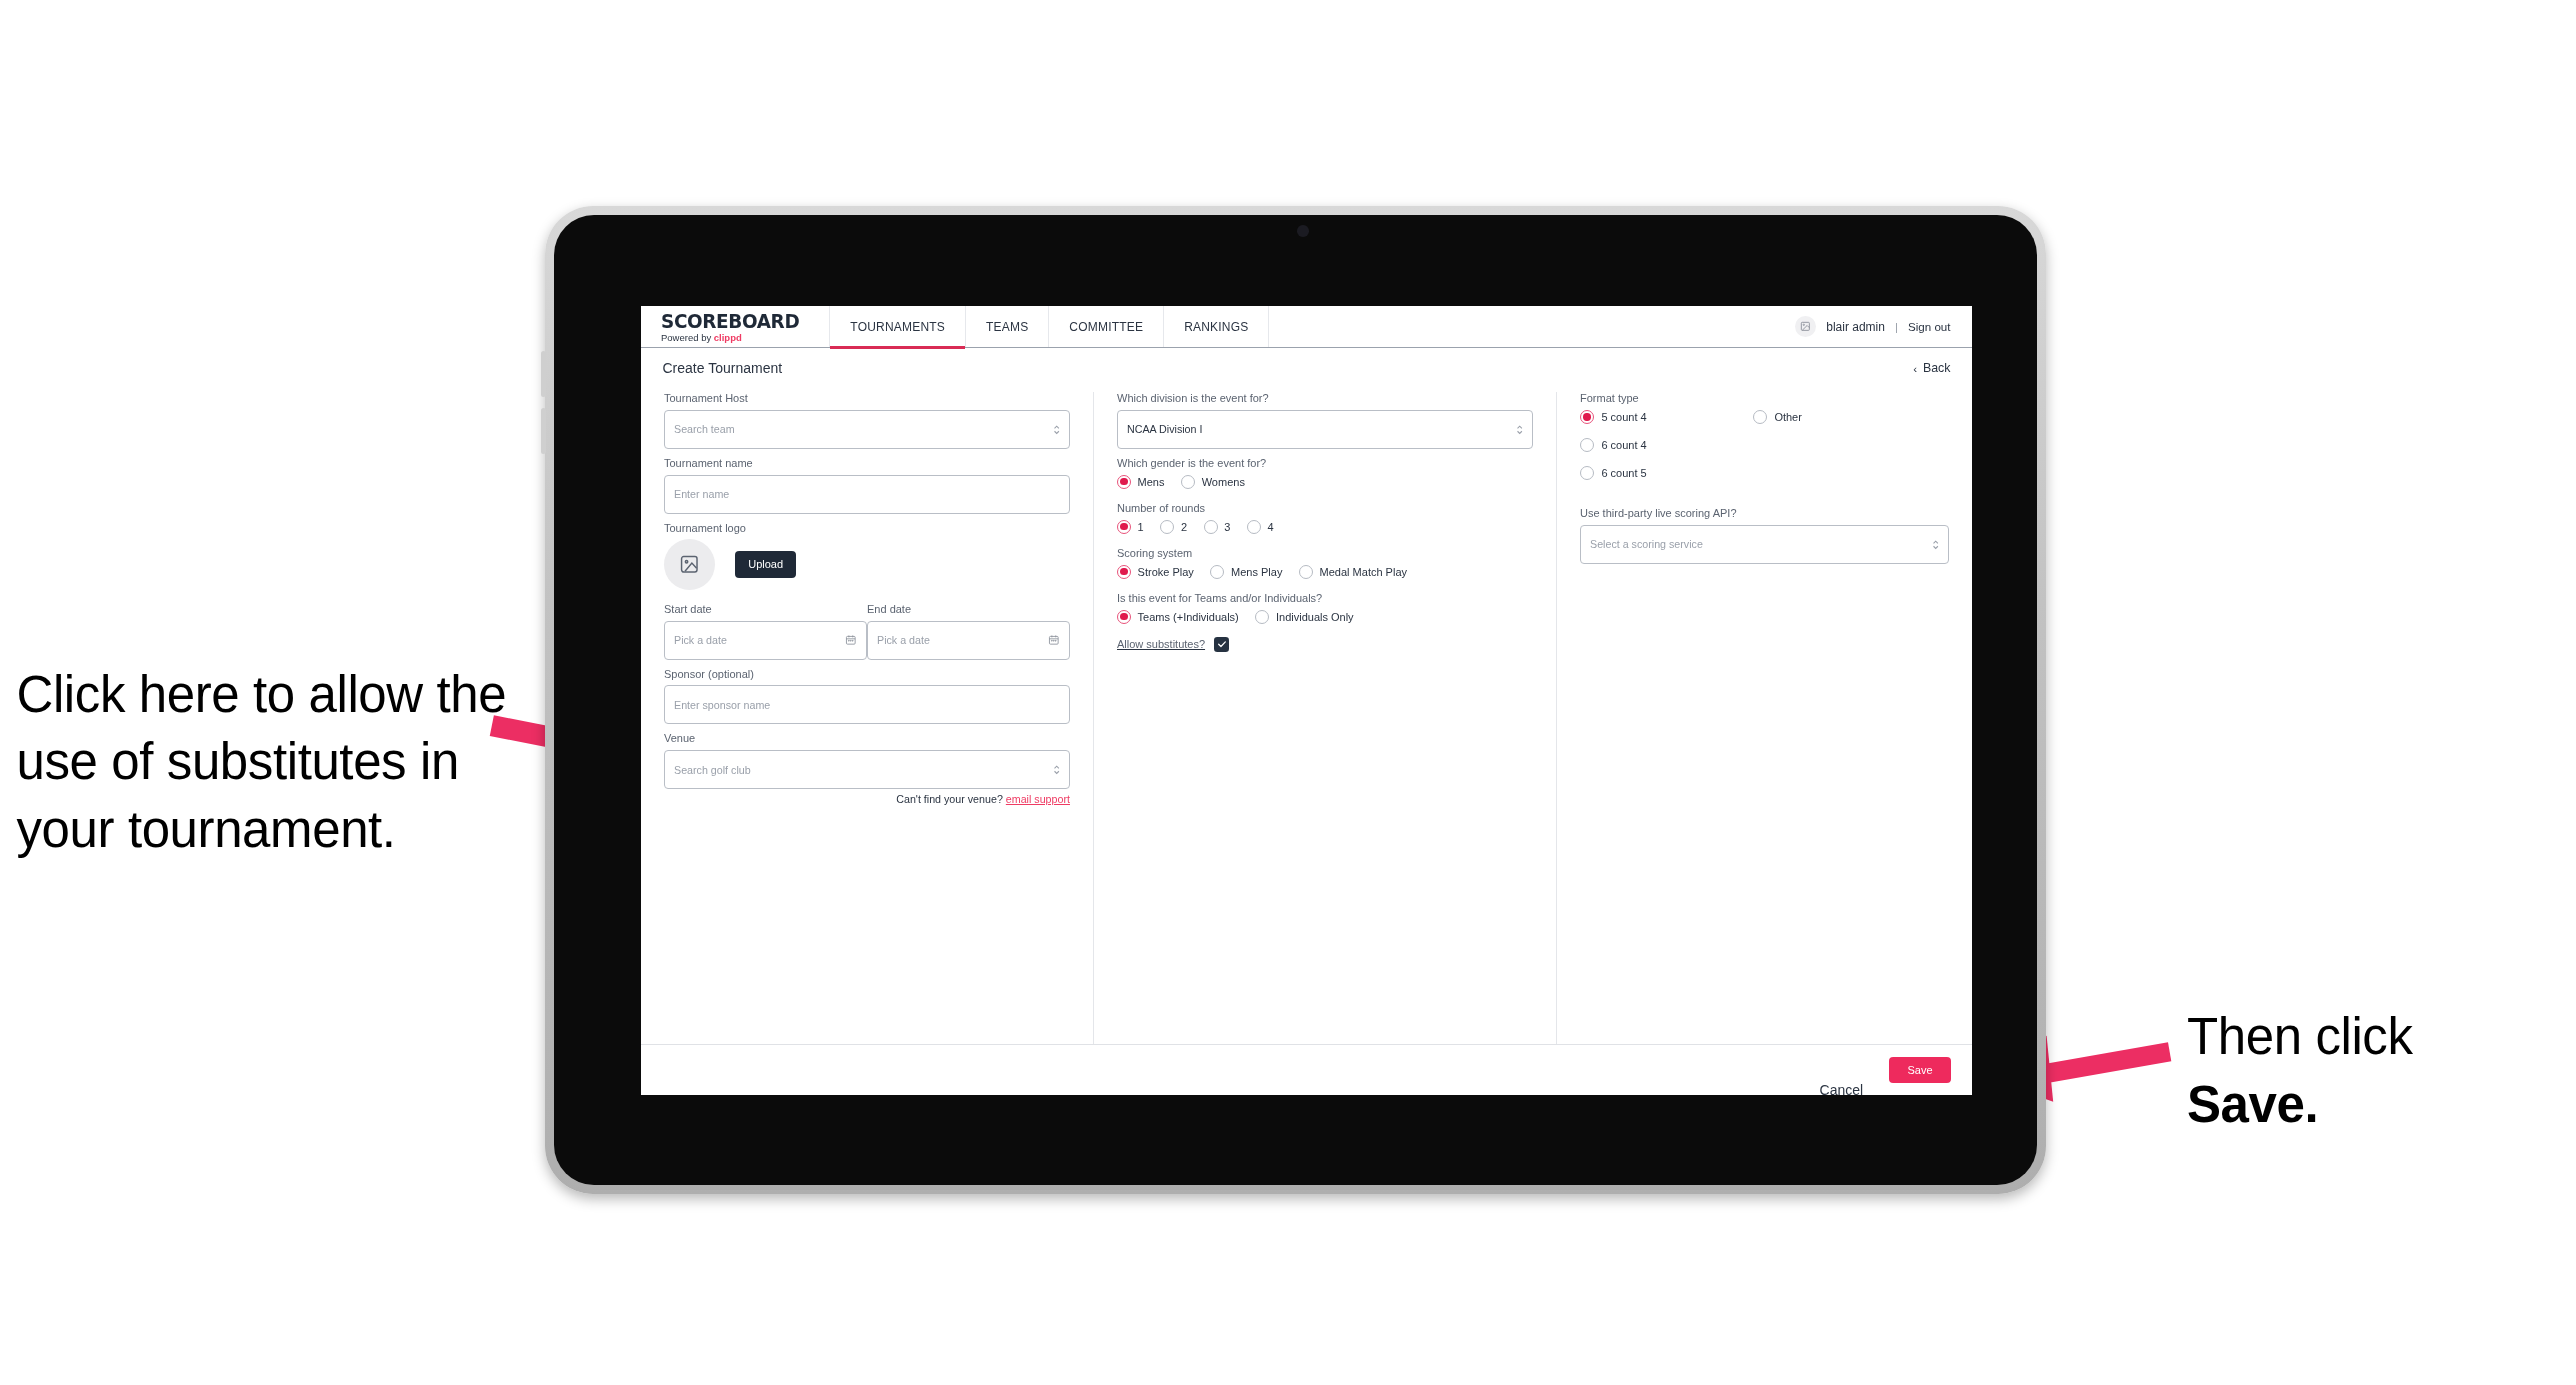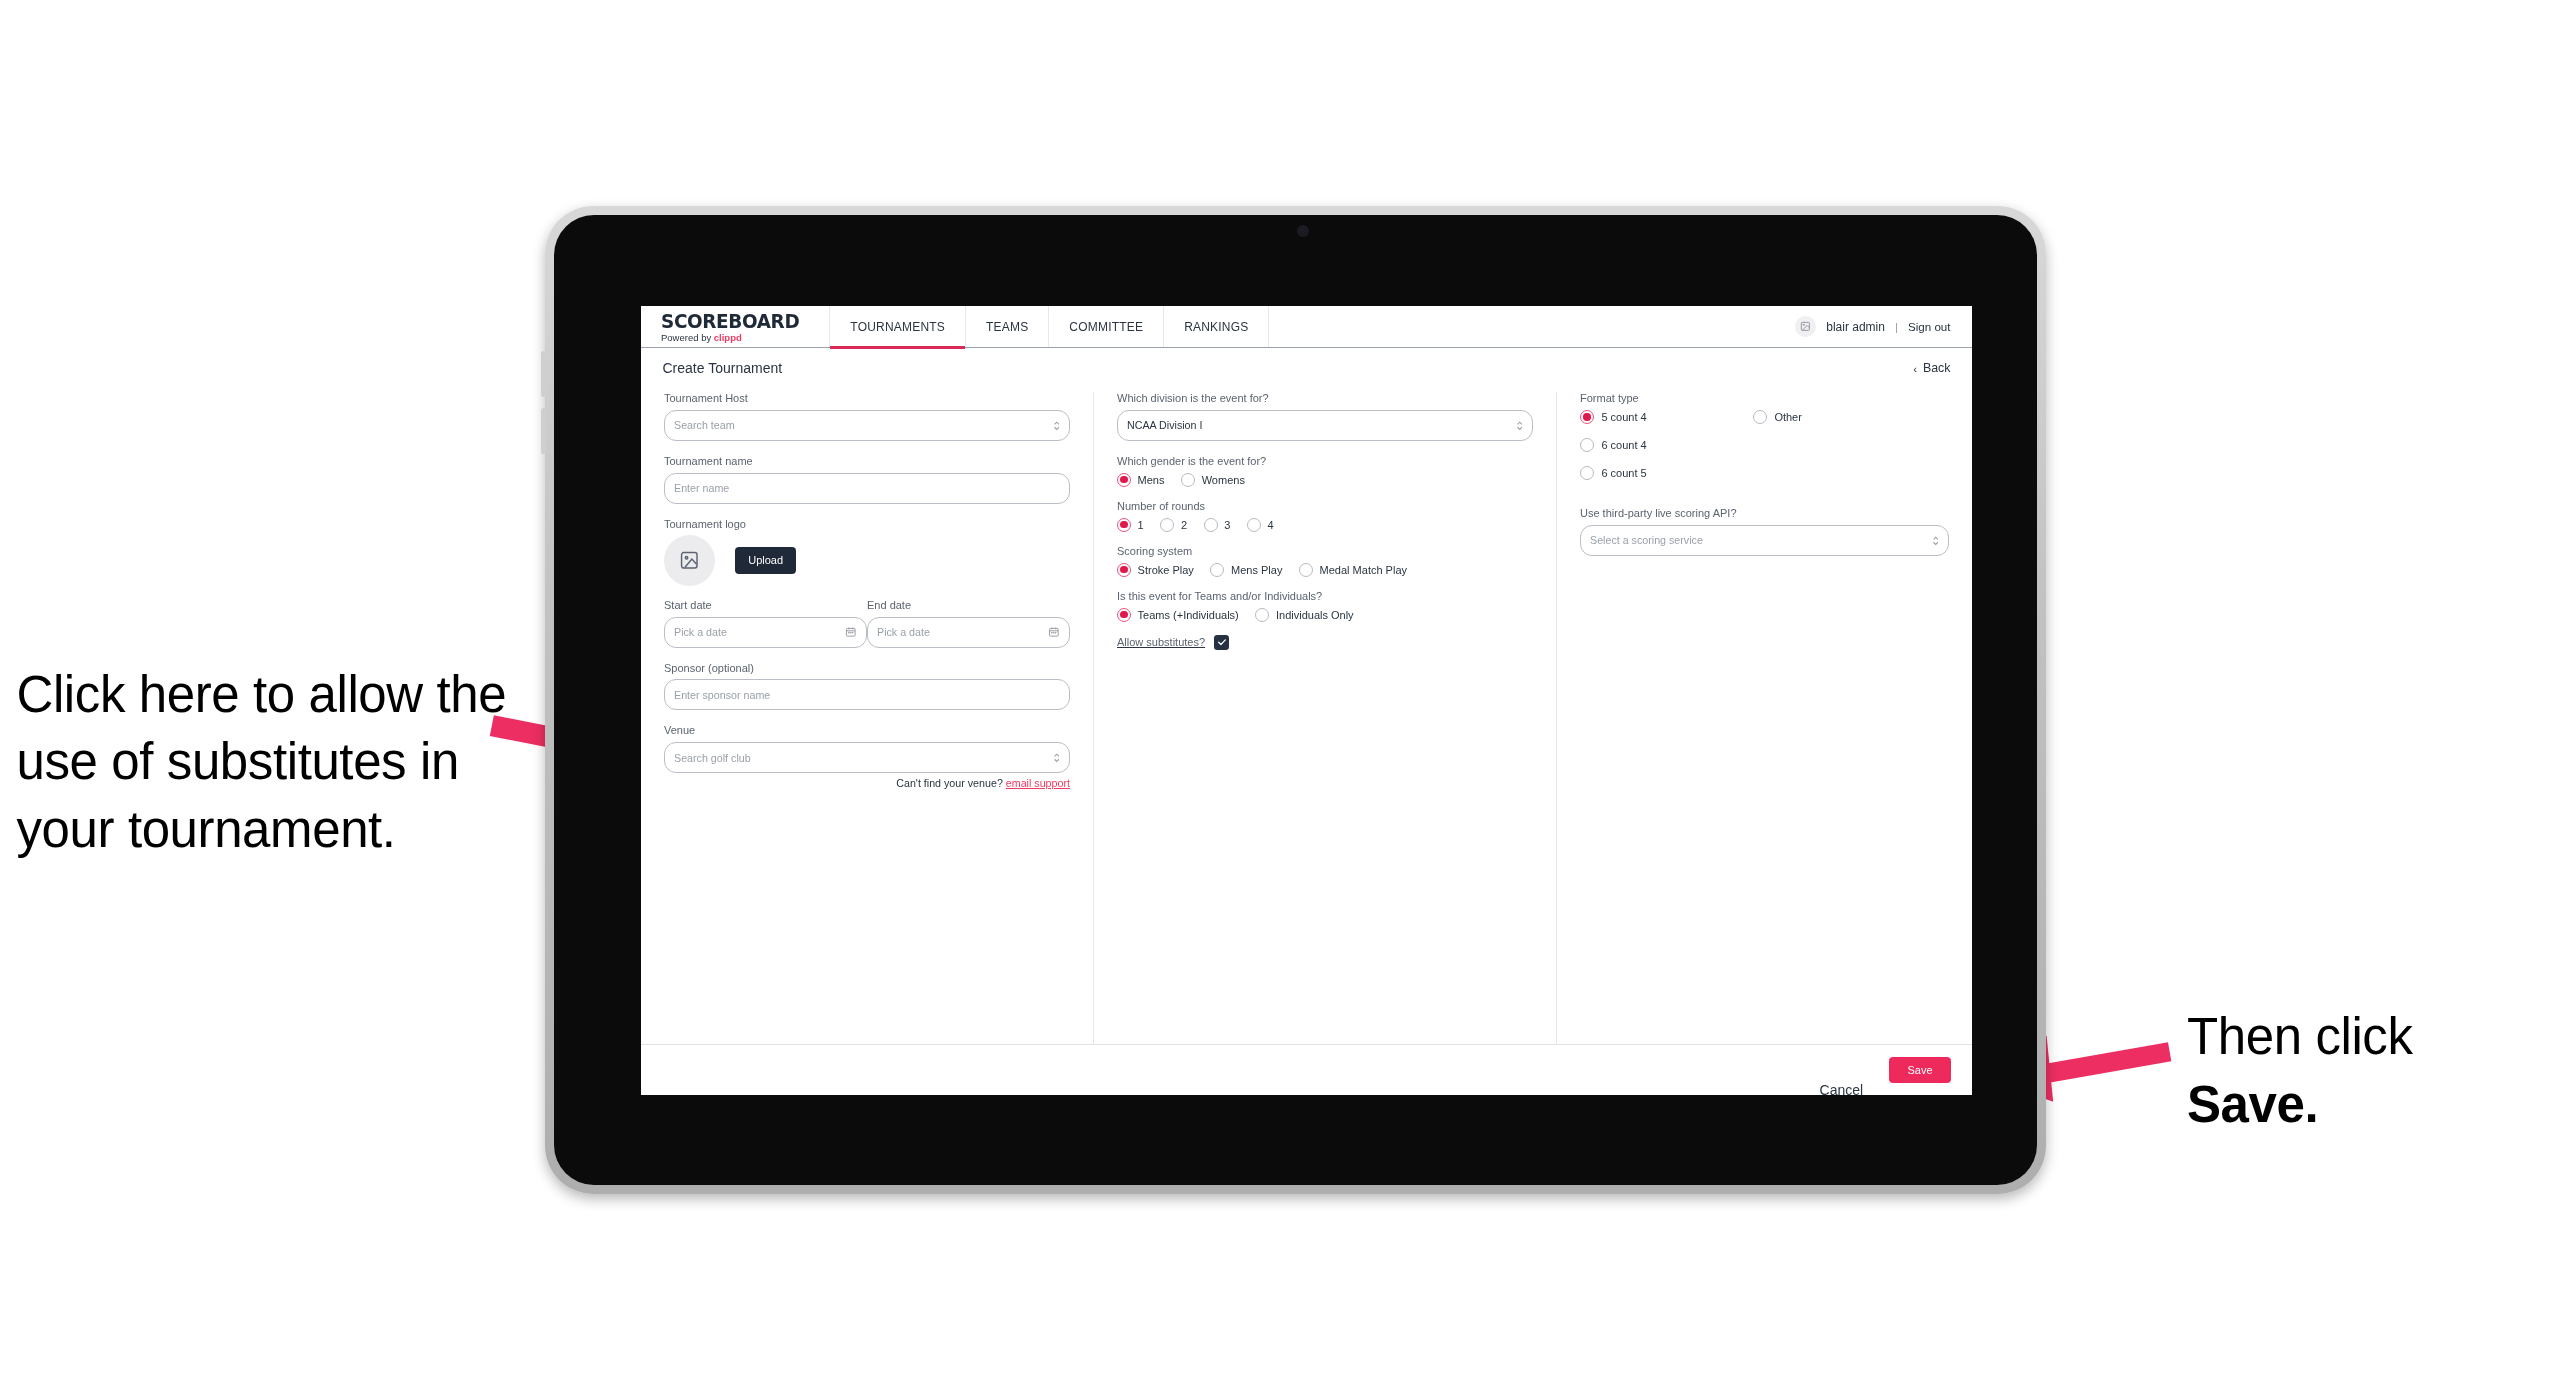--- a/index.html
+++ b/index.html
@@ -118,24 +118,24 @@
   .form-body {
     flex: 1 1 auto; display:flex; padding: 5px 0 0 0; min-height:0;
   }
   .col { padding: 0 23px; }
   .col-1 { width: 453px; border-right: 0.8px solid #e4e6ea; }
   .col-2 { width: 463px; border-right: 0.8px solid #e4e6ea; }
   .col-3 { width: 415px; }
 
   .fl { font-size: 11px; color:#5b6370; margin-bottom: 5.8px; display:block; }
   .fl.tight { margin-bottom: 5px; }
-  .field { margin-bottom: 14px; }
+  .field { margin-bottom: 8px; }
 
   .inp {
-    width: 100%; height: 31px; border: 0.8px solid #b9bec6; border-radius: 12px;
+    width: 100%; height: 39px; border: 0.8px solid #b9bec6; border-radius: 4px;
     background:#fff; display:flex; align-items:center; padding: 0 9px;
     font-size: 10.7px; color:#9aa0aa; position: relative;
   }
   .inp.filled { color:#2b3442; }
   .inp .caret {
     margin-left:auto; color:#9aa0aa; font-size: 10px; line-height:1;
     display:flex; flex-direction:column; gap:0.8px;
   }
   .inp .cal { margin-left:auto; color:#8d939c; font-size:11.6px; line-height:1; display:flex; }
 

